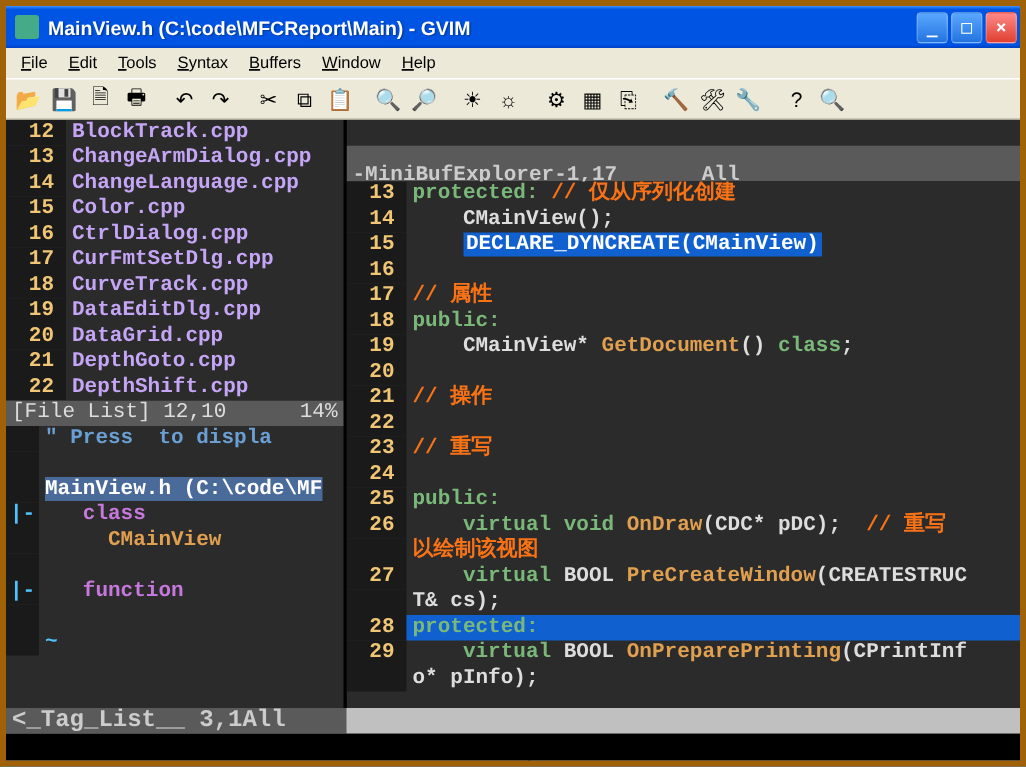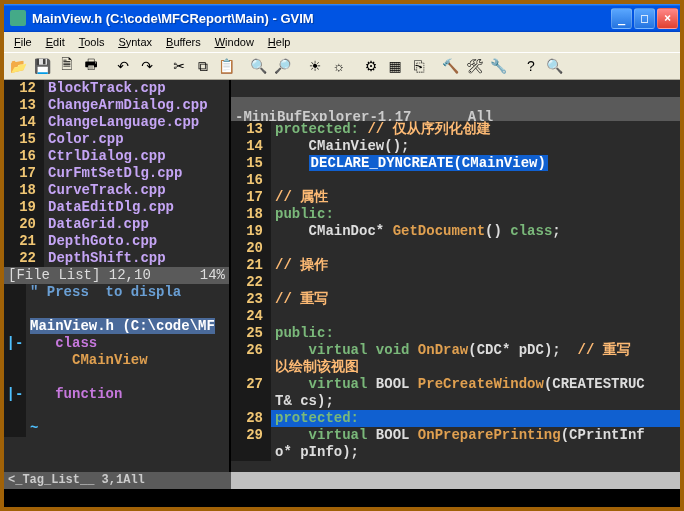--- a/index.html
+++ b/index.html
@@ -36,25 +36,25 @@
 .bufline { background: #2b2b2b; color: #888; height: 17px; line-height: 17px; white-space: pre; }
 .bufline .b1 { color: #f0c674; }
 .bufline .b2 { color: #c5a5f5; }
 .bufline .star { color: #ff8080; }
 .minibuf { background: #5a5a5a; color: #ccc; height: 17px; line-height: 17px; display: flex; padding: 12px 4px; }
 .code-area { background: #2b2b2b; flex: 1; overflow: hidden; }
 .code-row { display: flex; height: 17px; line-height: 17px; white-space: pre; }
 .code-num { width: 40px; text-align: right; padding-right: 8px; color: #f0c674; background: #1a1a1a; }
 .code-text { flex: 1; padding-left: 4px; }
 .c-kw { color: #7ab87a; }
-.c-cmt { color: #fdba74; }
+.c-cmt { color: #f97316; }
 .c-fn { color: #e0a050; }
 .c-id { color: #ddd; }
 .c-sel { background: #1060d0; color: #fff; padding: 0 2px; }
-.bottom-status { background: #c0c0c0; height: 17px; line-height: 17px; display: flex; font-family: "Courier New", monospace; font-size: 12px; font-weight: bold; }
+.bottom-status { background: #c0c0c0; height: 17px; line-height: 17px; display: flex; font-family: "Courier New", monospace; font-size: 16px; font-weight: bold; }
 .bottom-left { width: 227px; background: #5a5a5a; color: #ccc; padding: 0 4px; display: flex; }
 .bottom-right { flex: 1; padding: 0 4px; display: flex; margin-top: 20px; }
 .cmd-line { background: #000; height: 18px; }
 </style>
 </head>
 <body>
 
 <div class="window">
   <div class="titlebar">
     <div class="titlebar-icon"></div>
@@ -208,21 +208,21 @@
         <span style="width:90px">1,17</span>
         <span>All</span>
       </div>
       <div class="code-area" id="code">
           <div class="code-row"><span class="code-num">13</span><span class="code-text" style="color:#ddd;"><span class="c-kw">protected:</span> <span class="c-cmt">// 仅从序列化创建</span></span></div>
           <div class="code-row"><span class="code-num">14</span><span class="code-text" style="color:#ddd;">    <span class="c-id">CMainView</span>();</span></div>
           <div class="code-row"><span class="code-num">15</span><span class="code-text" style="color:#ddd;">    <span class="c-sel">DECLARE_DYNCREATE(CMainView)</span></span></div>
           <div class="code-row"><span class="code-num">16</span><span class="code-text" style="color:#ddd;"></span></div>
           <div class="code-row"><span class="code-num">17</span><span class="code-text" style="color:#ddd;"><span class="c-cmt">// 属性</span></span></div>
           <div class="code-row"><span class="code-num">18</span><span class="code-text" style="color:#ddd;"><span class="c-kw">public:</span></span></div>
-          <div class="code-row"><span class="code-num">19</span><span class="code-text" style="color:#ddd;">    <span class="c-id">CMainDoc*</span> <span class="c-fn">GetDocument</span>() <span class="c-kw">class</span>;</span></div>
+          <div class="code-row"><span class="code-num">19</span><span class="code-text" style="color:#ddd;">    <span class="c-id">CMainView*</span> <span class="c-fn">GetDocument</span>() <span class="c-kw">class</span>;</span></div>
           <div class="code-row"><span class="code-num">20</span><span class="code-text" style="color:#ddd;"></span></div>
           <div class="code-row"><span class="code-num">21</span><span class="code-text" style="color:#ddd;"><span class="c-cmt">// 操作</span></span></div>
           <div class="code-row"><span class="code-num">22</span><span class="code-text" style="color:#ddd;"></span></div>
           <div class="code-row"><span class="code-num">23</span><span class="code-text" style="color:#ddd;"><span class="c-cmt">// 重写</span></span></div>
           <div class="code-row"><span class="code-num">24</span><span class="code-text" style="color:#ddd;"></span></div>
           <div class="code-row"><span class="code-num">25</span><span class="code-text" style="color:#ddd;"><span class="c-kw">public:</span></span></div>
           <div class="code-row"><span class="code-num">26</span><span class="code-text" style="color:#ddd;">    <span class="c-kw">virtual</span> <span class="c-kw">void</span> <span class="c-fn">OnDraw</span>(<span class="c-id">CDC* pDC</span>);  <span class="c-cmt">// 重写</span></span></div>
           <div class="code-row"><span class="code-num"></span><span class="code-text" style="color:#ddd;"><span class="c-cmt">以绘制该视图</span></span></div>
           <div class="code-row"><span class="code-num">27</span><span class="code-text" style="color:#ddd;">    <span class="c-kw">virtual</span> <span class="c-id">BOOL</span> <span class="c-fn">PreCreateWindow</span>(<span class="c-id">CREATESTRUC</span></span></div>
           <div class="code-row"><span class="code-num"></span><span class="code-text" style="color:#ddd;"><span class="c-id">T&amp; cs</span>);</span></div>

